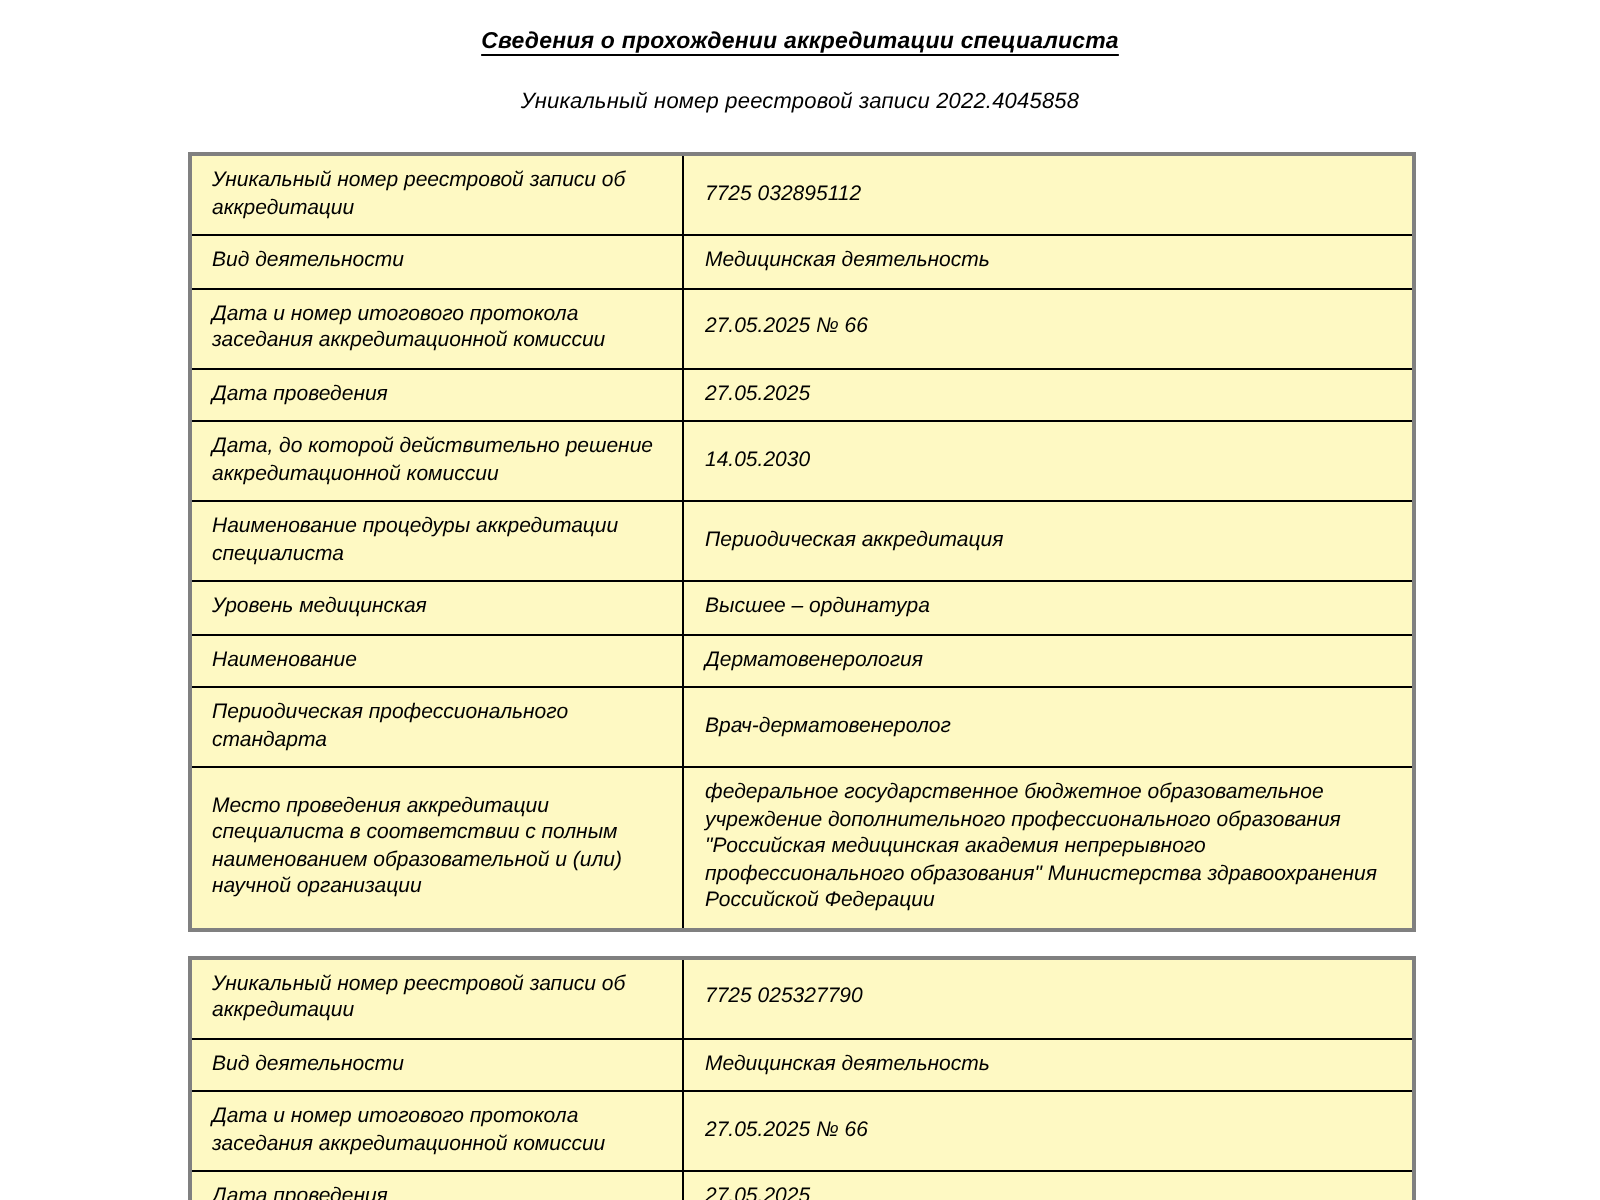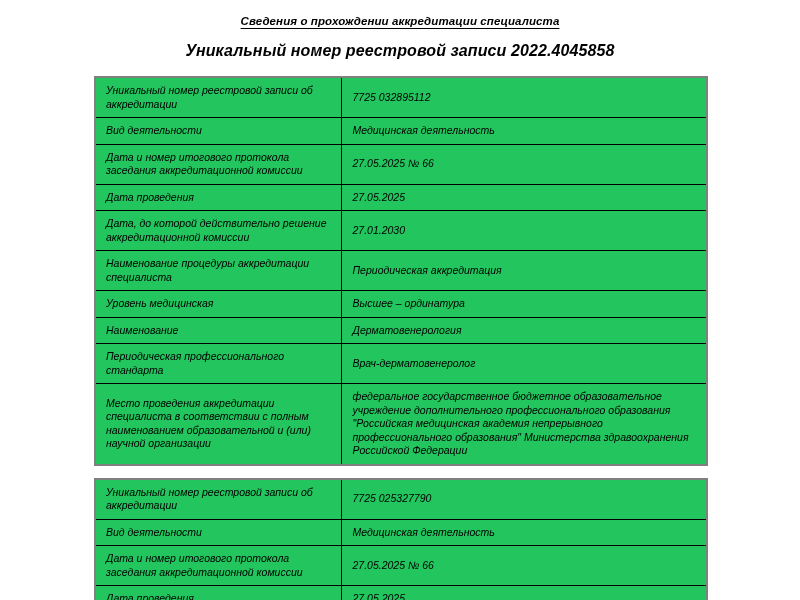--- a/index.html
+++ b/index.html
@@ -38,39 +38,39 @@
   }
   .doc-header .u {
     text-decoration: underline;
     text-underline-offset: 2.5px;
     text-decoration-thickness: 1px;
   }
 
   .doc-title {
     text-align: center;
     font-style: italic;
-    font-weight: 700;
-    font-size: 16px;
+    font-weight: 400;
+    font-size: 11px;
     margin: 0;
     padding-top: 13px;
     line-height: 20px;
     letter-spacing: 0.1px;
   }
 
   
   .tbl-wrap {
     margin: 0 auto;
     width: 612px;
   }
   .acc-table {
     width: 612px;
     border-collapse: collapse;
     table-layout: fixed;
     border: 2px solid #808080;
-    background: #22c55e;
+    background: #fef9c3;
   }
   .acc-table td {
     border-top: 1px solid #000000;
     border-bottom: 1px solid #000000;
     border-right: 1px solid #000000;
     vertical-align: middle;
     font-style: italic;
     font-size: 10.5px;
     line-height: 13.5px;
     padding: 6px 8px 6px 10px;
@@ -123,21 +123,21 @@
         <tr>
           <td class="lbl">Дата и номер итогового протокола заседания аккредитационной комиссии</td>
           <td class="val">27.05.2025 № 66</td>
         </tr>
         <tr>
           <td class="lbl">Дата проведения</td>
           <td class="val">27.05.2025</td>
         </tr>
         <tr>
           <td class="lbl">Дата, до которой действительно решение аккредитационной комиссии</td>
-          <td class="val">27.01.2030</td>
+          <td class="val">14.05.2030</td>
         </tr>
         <tr>
           <td class="lbl">Наименование процедуры аккредитации специалиста</td>
           <td class="val">Периодическая аккредитация</td>
         </tr>
         <tr>
           <td class="lbl">Уровень медицинская</td>
           <td class="val">Высшее – ординатура</td>
         </tr>
         <tr>

